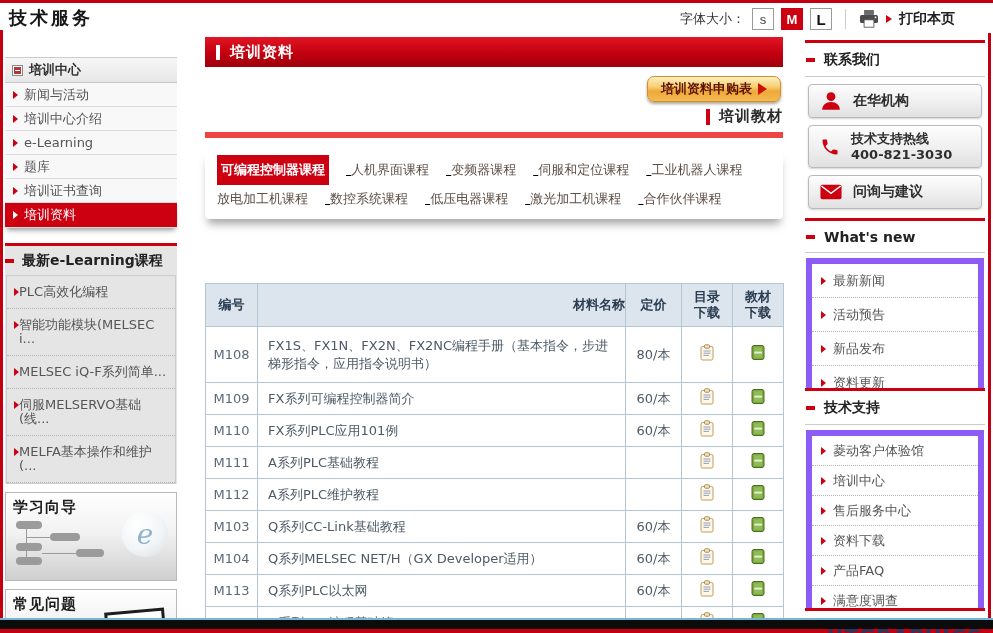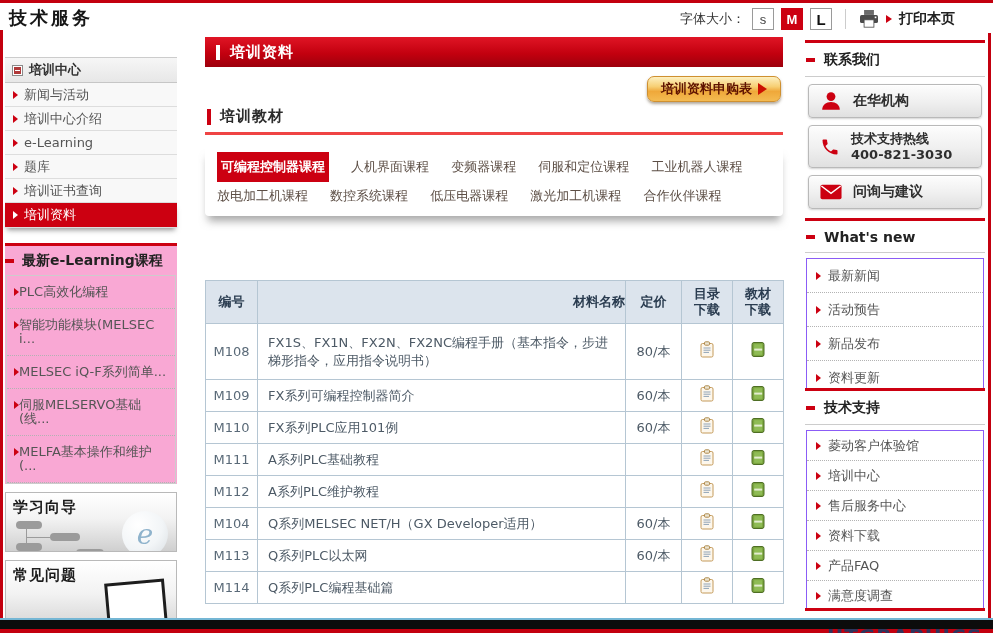--- a/index.html
+++ b/index.html
@@ -31,30 +31,30 @@
                display:flex; align-items:center; padding-left:7px; gap:6px; font-size:13px; font-weight:bold; color:#333; cursor:pointer; }
   .collapse-icon { width:11px; height:11px; border:1px solid #8a8a8a; background:#fff; position:relative; display:inline-block; }
   .collapse-icon::before { content:""; position:absolute; left:1px; top:1px; width:7px; height:7px; background:#b03a3a; }
   .collapse-icon::after { content:""; position:absolute; left:2px; top:4px; width:5px; height:1px; background:#fff; }
   .sb-item { height:24px; background:#f8f8f8; border-bottom:1px solid #ddd; display:flex; align-items:center;
              padding-left:8px; gap:6px; font-size:13px; color:#555; text-decoration:none; cursor:pointer; }
   .tri { width:0; height:0; border-left:5px solid #cc0011; border-top:4px solid transparent; border-bottom:4px solid transparent; display:inline-block; flex:0 0 auto; }
   .sb-item.active { background:#cc0011; color:#fff; height:25px; box-shadow:0 4px 5px -2px rgba(60,60,60,.55); }
   .sb-item.active .tri { border-left-color:#fff; }
 
-  .sb-box { margin-top:15px; border-top:3px solid #cc0011; background:#f9a8d4; }
+  .sb-box { margin-top:15px; border-top:3px solid #cc0011; background:#e5e5e5; }
   .box-title { display:flex; align-items:center; gap:8px; padding:6px 0 5px 0; font-size:14px; font-weight:bold; color:#222; }
   .red-dash { width:9px; height:4px; background:#cc0011; display:inline-block; flex:0 0 auto; }
   .sb-list { border:1px solid #ccc; margin:0 1px; }
   .sb-list a { display:flex; align-items:flex-start; padding:9px 4px 9px 7px; font-size:13px; color:#555;
                border-bottom:1px dotted #b3b3b3; text-decoration:none; cursor:pointer; line-height:14px; }
   .sb-list a:last-child { border-bottom:1px dotted #b3b3b3; }
   .sb-list .tri { margin-top:3px; }
 
-  .promo { position:relative; margin-top:8px; border:1px solid #b9b9b9; height:60px; background:linear-gradient(180deg,#ffffff 0%,#f2f2f2 45%,#cfcfcf 100%); cursor:pointer; overflow:hidden; }
+  .promo { position:relative; margin-top:8px; border:1px solid #b9b9b9; height:89px; background:linear-gradient(180deg,#ffffff 0%,#f2f2f2 45%,#cfcfcf 100%); cursor:pointer; overflow:hidden; }
   .promo-title { position:absolute; left:7px; top:5px; font-size:15px; font-weight:bold; color:#1c1c1c; letter-spacing:1px; }
   .pill { position:absolute; height:8px; border-radius:4px; background:#9b9b9b; }
   .fc-line { position:absolute; border-color:#9b9b9b; }
   .e-ball { position:absolute; right:8px; top:18px; width:46px; height:46px; border-radius:50%;
             background:radial-gradient(circle at 35% 30%, #ffffff 0%, #f2f5f7 55%, #d8dde1 100%);
             display:flex; align-items:center; justify-content:center; }
   .e-ball span { font-family:"DejaVu Serif","Liberation Serif",serif; font-style:italic; font-size:28px; color:#8fb3cc; }
   .promo.faq { height:75px; }
   .monitor { position:absolute; right:10px; top:20px; width:60px; height:46px; background:#fff; border:3px solid #1d1d1d; transform:rotate(-5deg); }
 
@@ -66,26 +66,26 @@
   .red-banner span.t { color:#fff; font-size:15px; font-weight:bold; letter-spacing:1px; }
 
   .order-row { height:36px; position:relative; }
   .gold-btn { position:absolute; right:2px; top:9px; width:134px; height:26px; border:1px solid #cf9030; border-radius:7px;
               background:linear-gradient(180deg,#fdf0c0 0%,#f7cf74 40%,#efa83a 60%,#f4bb52 100%);
               box-shadow:0 2px 3px rgba(80,60,30,.45);
               display:flex; align-items:center; justify-content:center; gap:6px;
               font-size:13px; font-weight:bold; color:#5f1300; text-decoration:none; cursor:pointer; }
   .gold-btn .play { width:0; height:0; border-left:9px solid #cc1100; border-top:6px solid transparent; border-bottom:6px solid transparent; }
 
-  .section-head { margin-top:1px; display:flex; align-items:center; gap:9px; padding:3px 0 6px 2px; border-bottom:3px solid #ef4444; }
+  .section-head { margin-top:1px; display:flex; align-items:center; gap:9px; padding:3px 0 6px 2px; border-bottom:6px solid #ef4444;justify-content:flex-end; }
   .red-bar { width:4px; height:16px; background:#cc0011; display:inline-block; }
   .section-head span.t { font-size:15px; font-weight:bold; color:#2b2b2b; letter-spacing:1px; }
 
   .tabs-box { margin-top:12px; background:#fff; padding:5px 12px 7px 12px; box-shadow:0 8px 9px -3px rgba(95,95,95,.55); border-radius:0 0 4px 4px; }
-  .tabs-row { line-height:26px; white-space:nowrap; }
+  .tabs-row { line-height:26px; white-space:nowrap;text-decoration:underline; }
   .tab { display:inline-block; font-size:13px; color:#5d4f46; margin-right:17px; text-decoration:none; cursor:pointer; }
   .tab.active { background:#cc0011; color:#fff; font-weight:bold; padding:2px 4px; }
 
   table.mat { margin-top:64px; width:578px; border-collapse:collapse; table-layout:fixed; background:#fff; }
   table.mat th, table.mat td { border:1px solid #b5c6d3; }
   table.mat th { background:#dce4ed; color:#2a3c50; font-size:13px; font-weight:bold; height:43px; text-align:right; padding-left:10px; }
   table.mat th.c { text-align:center; padding-left:0; }
   table.mat th.c b { display:block; line-height:16px; font-weight:bold; }
   col.c-id { width:52px; } col.c-name { width:368px; } col.c-price { width:56px; } col.c-dl { width:51px; }
   td.cid { text-align:center; font-size:13px; color:#5a6a78; height:32px; }
@@ -102,21 +102,21 @@
              border-bottom:1px solid #ccc; }
   .r-title .red-dash { margin-left:1px; }
   .contact-btn { margin:7px 3px 0 3px; height:34px; border:1px solid #b9b9b9; border-radius:4px;
                  background:linear-gradient(180deg,#fdfdfd 0%,#efefef 55%,#e0e0e0 100%);
                  box-shadow:inset 0 1px 0 #fff, 0 1px 2px rgba(0,0,0,.18);
                  display:flex; align-items:center; gap:11px; padding-left:11px; text-decoration:none; cursor:pointer; }
   .contact-btn.tall2 { height:43px; }
   .contact-btn .lbl { font-size:14px; font-weight:bold; color:#2e2e2e; }
   .contact-btn .lbl2 { display:flex; flex-direction:column; font-size:13px; font-weight:bold; color:#2e2e2e; line-height:16px; }
   .cicon { flex:0 0 auto; line-height:0; }
-  .r-list { border:1px solid #8b5cf6; margin:5px 1px 0 1px; }
+  .r-list { border:6px solid #8b5cf6; margin:5px 1px 0 1px; }
   .r-list a { display:flex; align-items:center; gap:7px; padding:0 0 0 9px; font-size:13px; color:#555;
               border-bottom:1px dotted #b3b3b3; text-decoration:none; cursor:pointer; }
   .r-list.h34 a { height:34px; } .r-list.h30 a { height:30px; }
   .partial-smudge { height:6px; margin:7px 12px 0 12px; background:repeating-linear-gradient(90deg,#4a4a4a 0 9px, transparent 9px 13px); opacity:.65; }
 
   
   .foot-blue { position:absolute; left:0; top:618px; width:993px; height:2px; background:#74b6d4; z-index:50; }
   .foot-black { position:absolute; left:0; top:620px; width:993px; height:9px; background:#0c0c0c; z-index:50; }
   .foot-red { position:absolute; left:0; top:629px; width:993px; height:4px; background:#c3000f; z-index:50; }
   .watermark { position:absolute; right:2px; top:608px; z-index:60; font-size:20px; font-weight:bold; color:rgba(35,58,100,.92); letter-spacing:1px;margin-top:16px; }
@@ -357,20 +357,37 @@
           <td class="cico"><a><svg width="16" height="17" viewBox="0 0 16 17">
                   <rect x="2" y="1.5" width="12" height="14" rx="2" fill="#7aa43e" stroke="#4e6e24"></rect>
                   <rect x="4.2" y="3.2" width="8" height="10.6" fill="#8fbc55"></rect>
                   <rect x="4.2" y="7.6" width="8" height="2" fill="#e3ecd0"></rect>
                 </svg></a></td>
         </tr>
         <tr>
           <td class="cid">M112</td>
           <td class="cname">A系列PLC维护教程</td>
           <td class="cprice"></td>
+          <td class="cico"><a><svg width="16" height="17" viewBox="0 0 16 17">
+                  <rect x="2" y="2.5" width="12" height="13.5" rx="1.5" fill="#fdf7ec" stroke="#c49a5a"></rect>
+                  <rect x="5.5" y="0.8" width="5" height="3.4" rx="1" fill="#ece5d2" stroke="#b08c50"></rect>
+                  <line x1="4.5" y1="7" x2="11.5" y2="7" stroke="#8fa3b8"></line>
+                  <line x1="4.5" y1="9.2" x2="11.5" y2="9.2" stroke="#8fa3b8"></line>
+                  <line x1="4.5" y1="11.4" x2="10" y2="11.4" stroke="#8fa3b8"></line>
+                </svg></a></td>
+          <td class="cico"><a><svg width="16" height="17" viewBox="0 0 16 17">
+                  <rect x="2" y="1.5" width="12" height="14" rx="2" fill="#7aa43e" stroke="#4e6e24"></rect>
+                  <rect x="4.2" y="3.2" width="8" height="10.6" fill="#8fbc55"></rect>
+                  <rect x="4.2" y="7.6" width="8" height="2" fill="#e3ecd0"></rect>
+                </svg></a></td>
+        </tr>
+        <tr>
+          <td class="cid">M103</td>
+          <td class="cname">Q系列CC-Link基础教程</td>
+          <td class="cprice">60/本</td>
           <td class="cico"><a><svg width="16" height="17" viewBox="0 0 16 17">
                   <rect x="2" y="2.5" width="12" height="13.5" rx="1.5" fill="#fdf7ec" stroke="#c49a5a"></rect>
                   <rect x="5.5" y="0.8" width="5" height="3.4" rx="1" fill="#ece5d2" stroke="#b08c50"></rect>
                   <line x1="4.5" y1="7" x2="11.5" y2="7" stroke="#8fa3b8"></line>
                   <line x1="4.5" y1="9.2" x2="11.5" y2="9.2" stroke="#8fa3b8"></line>
                   <line x1="4.5" y1="11.4" x2="10" y2="11.4" stroke="#8fa3b8"></line>
                 </svg></a></td>
           <td class="cico"><a><svg width="16" height="17" viewBox="0 0 16 17">
                   <rect x="2" y="1.5" width="12" height="14" rx="2" fill="#7aa43e" stroke="#4e6e24"></rect>
                   <rect x="4.2" y="3.2" width="8" height="10.6" fill="#8fbc55"></rect>

